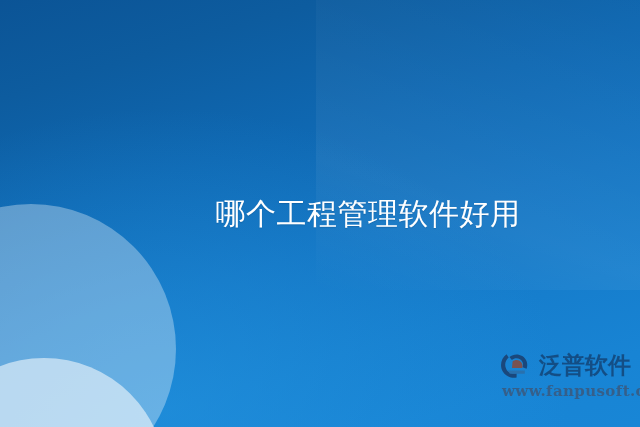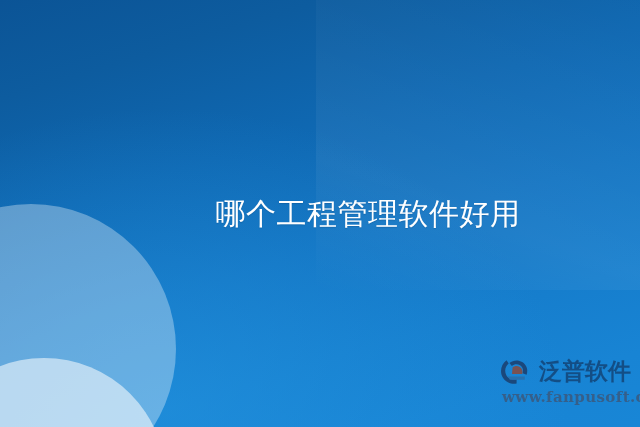--- a/index.html
+++ b/index.html
@@ -88,21 +88,21 @@
     letter-spacing: 0.5px;
     line-height: 1.1;
     white-space: nowrap;
     text-shadow: 0 1px 1px rgba(0, 40, 80, 0.18);
   }
 
   
   .watermark {
     position: absolute;
     right: 6px;
-    bottom: 14px;
+    bottom: 20px;
     width: 134px;
     height: 58px;
     opacity: 0.86;
   }
 
   .wm-row {
     position: absolute;
     left: 0;
     top: 2px;
     display: flex;

